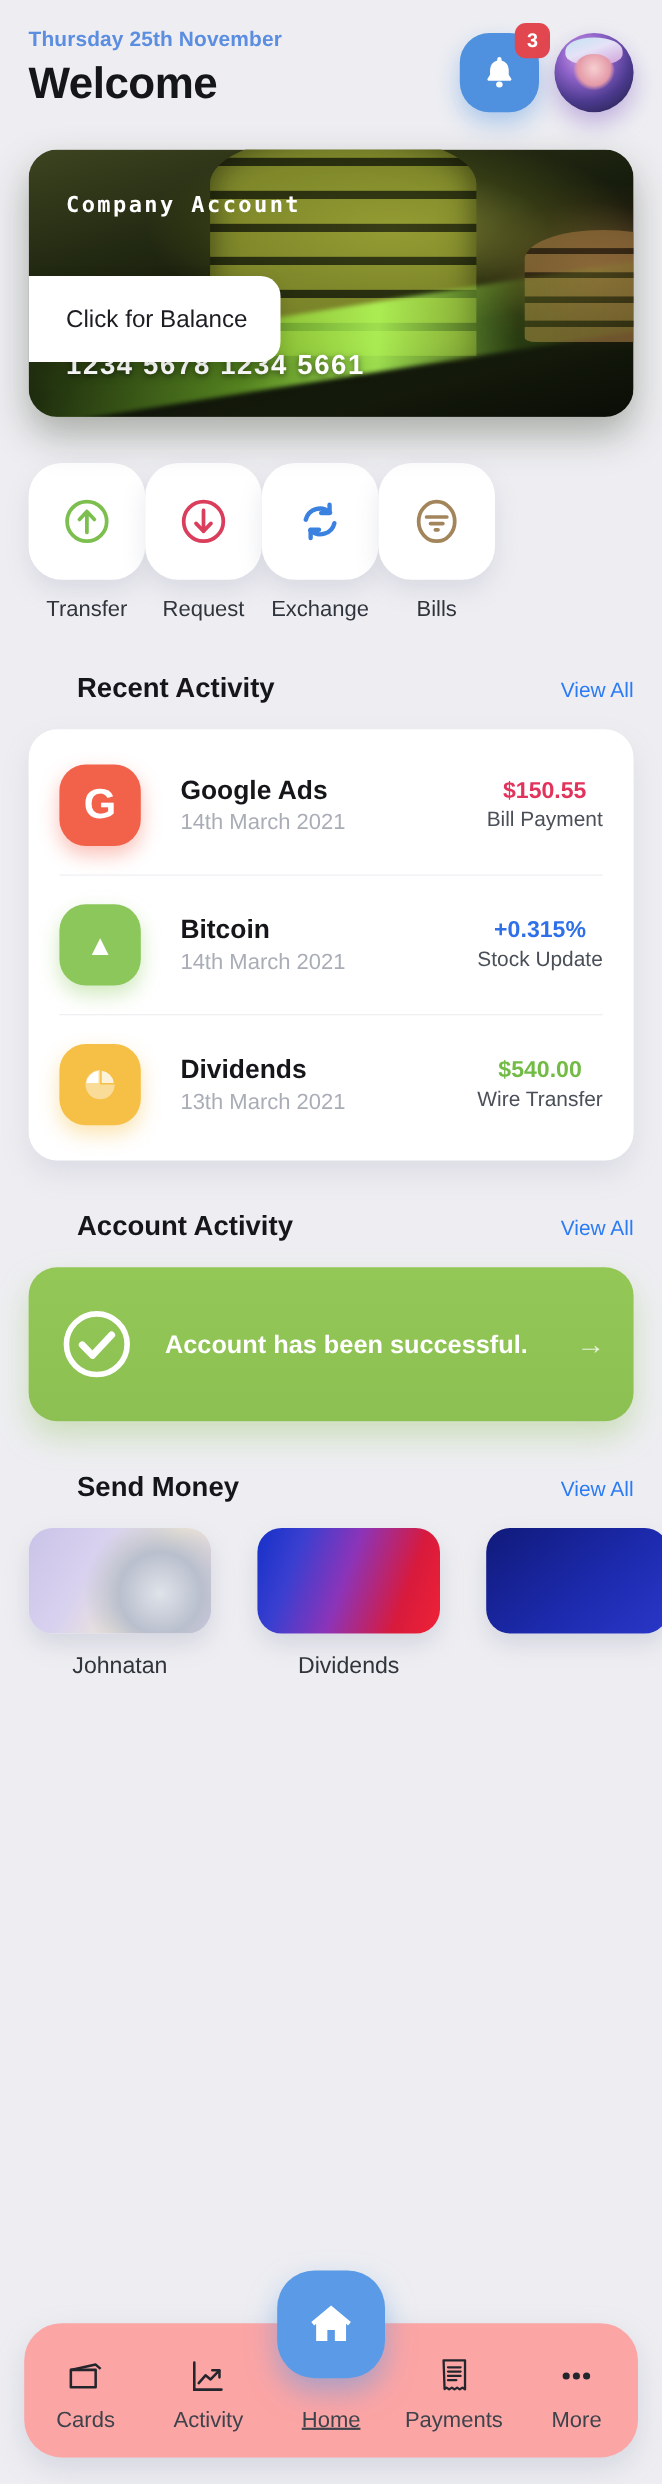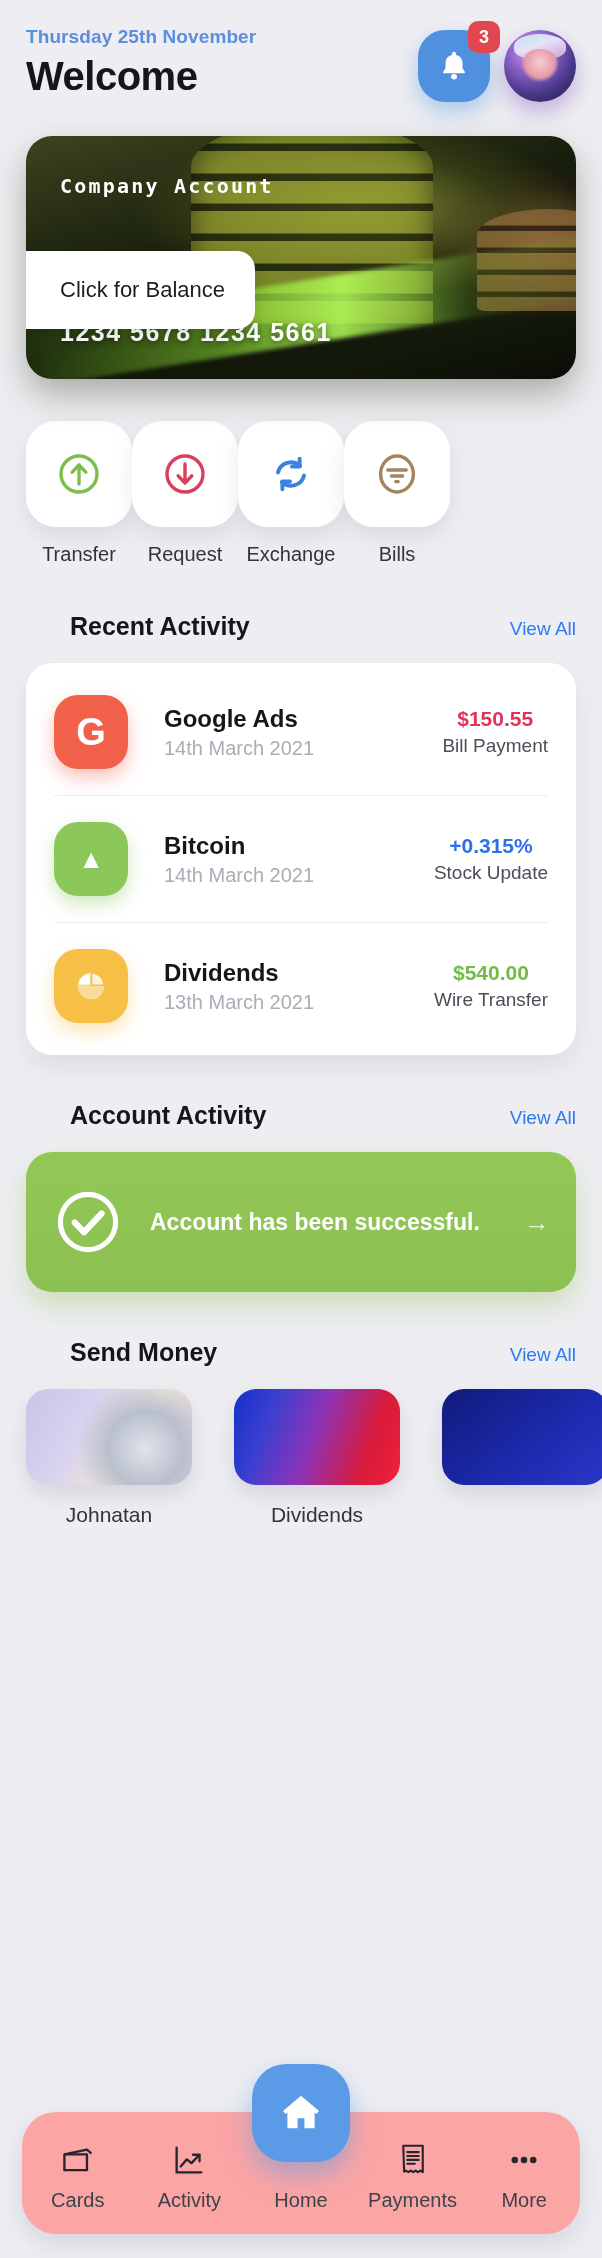--- a/index.html
+++ b/index.html
@@ -145,21 +145,21 @@
   }
   .nav-item { flex: 1; display: flex; flex-direction: column; align-items: center; gap: 12px; padding-bottom: 22px; }
   .nav-label { font-size: 20px; color: #3d424b; }
   .nav-home { visibility: hidden; }
   .home-fab {
     position: absolute; left: 50%; transform: translateX(-50%); bottom: 96px;
     width: 98px; height: 98px; border-radius: 34px; background: #5a9ae6;
     display: flex; align-items: center; justify-content: center;
     box-shadow: 0 12px 26px rgba(90,154,230,.5); z-index: 6;
   }
-  .home-label { position: absolute; left: 50%; transform: translateX(-50%); bottom: 46px; font-size: 20px; color: #3d424b; z-index: 7; }
+  .home-label { position: absolute; left: 50%; transform: translateX(-50%); bottom: 46px; font-size: 20px; color: #3d424b; z-index: 7; text-decoration: underline; }
 </style>
 </head>
 <body>
 
 <div class="phone">
 
   <div class="header">
     <div>
       <div class="greet-date">Thursday 25th November</div>
       <div class="greet-title">Welcome</div>

